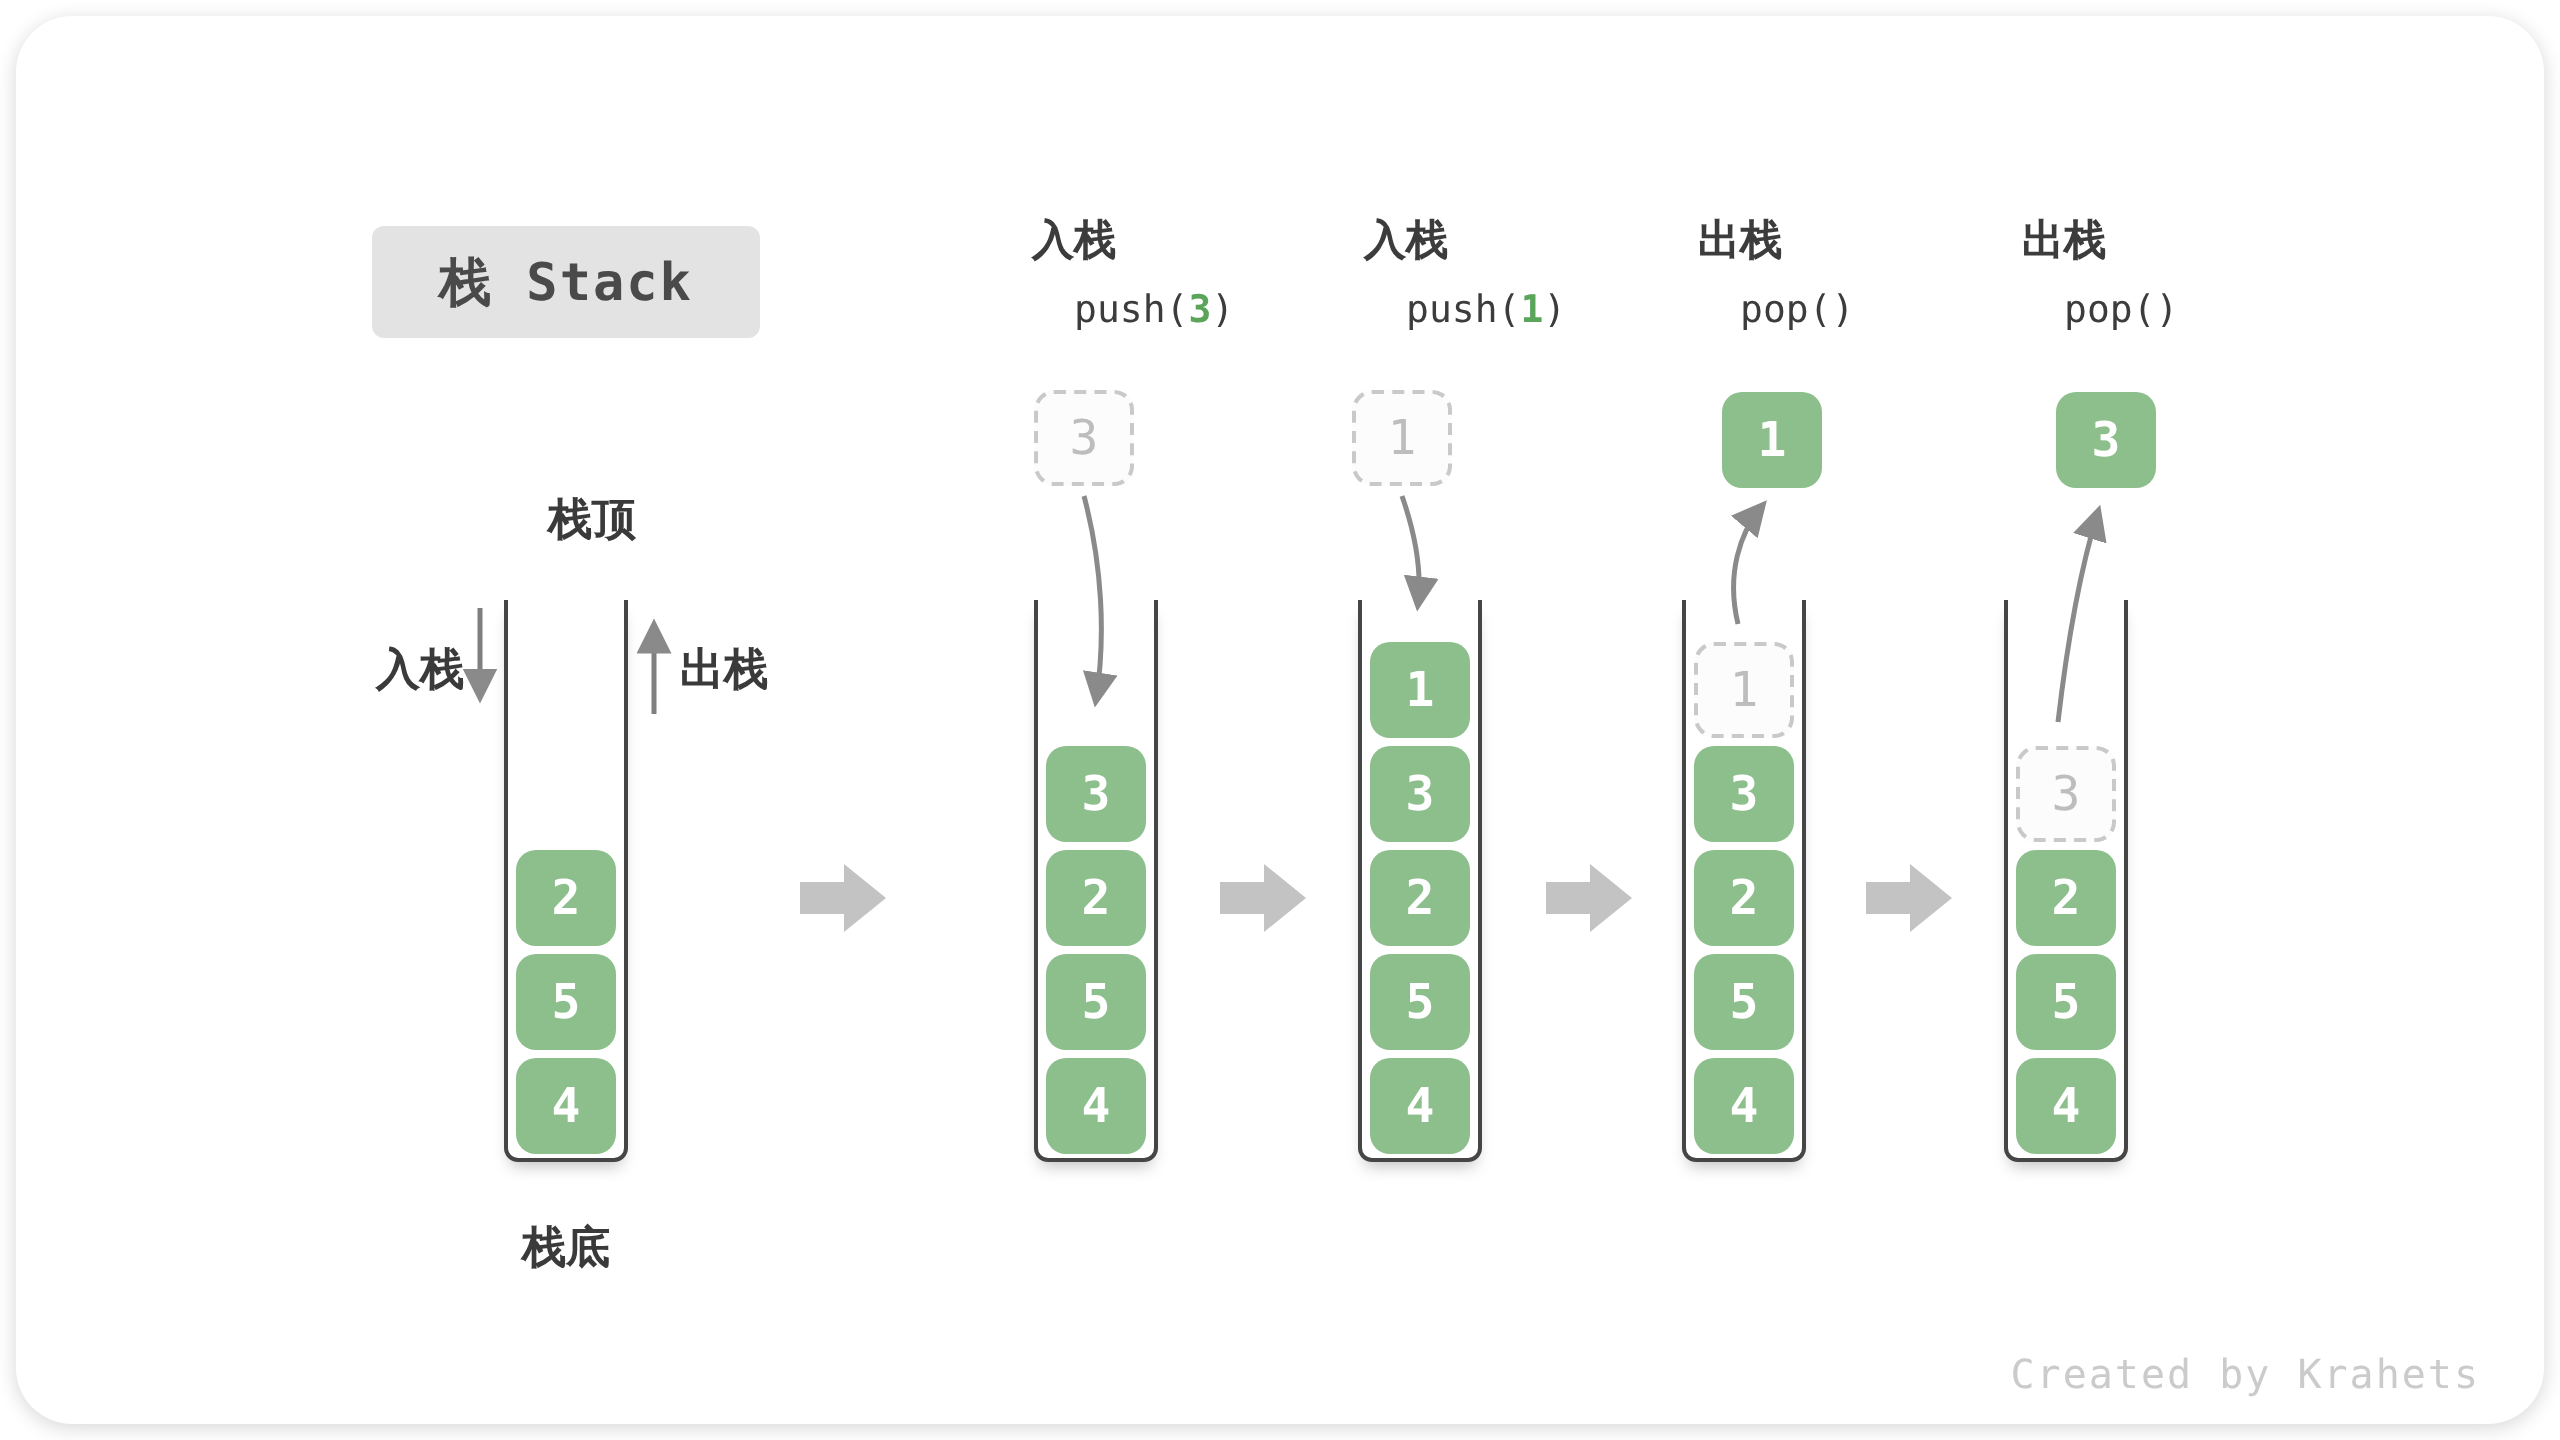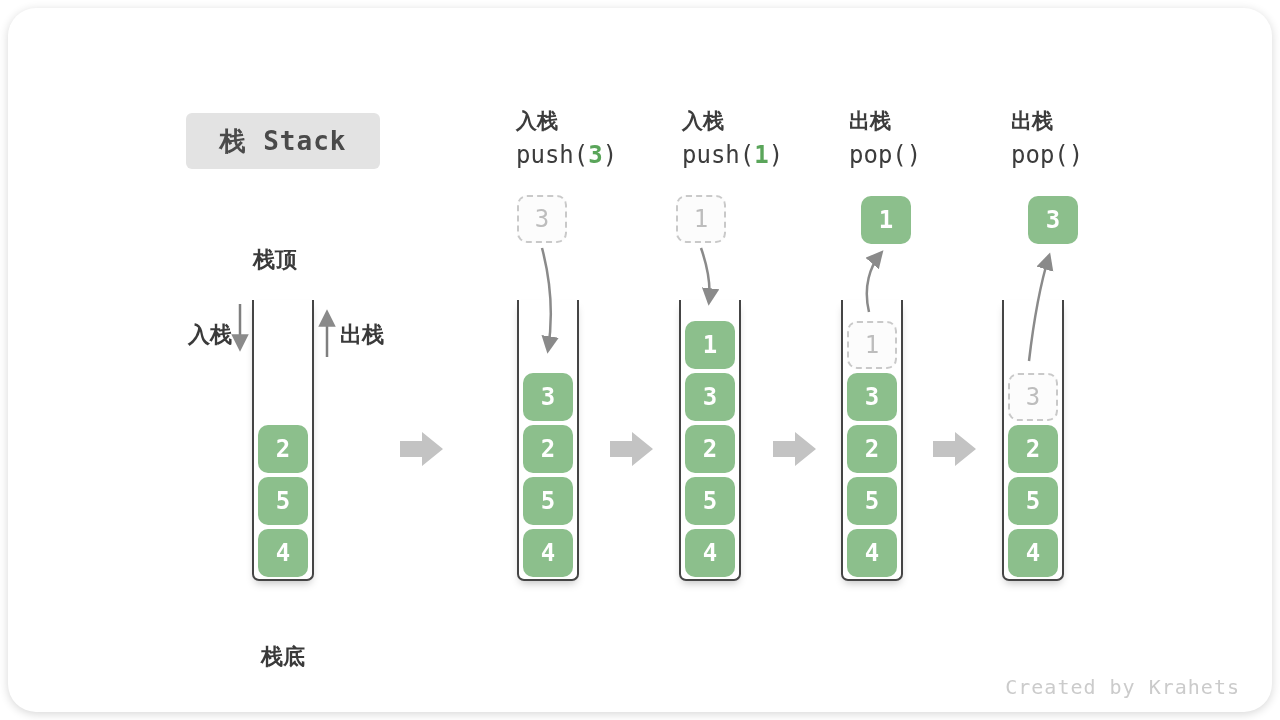--- a/index.html
+++ b/index.html
@@ -20,28 +20,28 @@
     font-family: "DejaVu Sans Mono", "Liberation Sans", monospace;
     font-size: 26px; font-weight: bold; color: #4a4a4a; letter-spacing: 1px;
   }
 
   .step-header { position: absolute; top: 108px; }
   .step-header .op {
     display: block; font-size: 21px; font-weight: bold; color: #3c3c3c; line-height: 26px;
   }
   .step-header .call {
     display: block; margin-top: 8px;
-    font-family: "DejaVu Sans Mono", monospace; font-size: 24px; color: #3c3c3c; line-height: 26px;
+    font-family: "DejaVu Sans Mono", monospace; font-size: 19px; color: #3c3c3c; line-height: 26px; margin-left: 21px;
   }
   .step-header .call .val { color: #5aa55a; font-weight: bold; }
   .sh-1 { left: 516px; } .sh-2 { left: 682px; } .sh-3 { left: 849px; } .sh-4 { left: 1011px; }
 
   .cjk-label { position: absolute; font-size: 22px; font-weight: bold; color: #3a3a3a; }
-  .lbl-top    { left: 253px; width: 60px; top: 245px; text-align: left; }
-  .lbl-bottom { left: 253px; width: 60px; top: 642px; text-align: center; }
+  .lbl-top    { left: 266px; width: 60px; top: 245px; text-align: center; }
+  .lbl-bottom { left: 253px; width: 60px; top: 609px; text-align: center; }
   .lbl-push   { left: 150px; width: 82px; top: 320px; text-align: right; }
   .lbl-pop    { left: 340px; width: 82px; top: 320px; text-align: left; }
 
   .stack {
     position: absolute; top: 300px; width: 62px; height: 281px;
     border-left: 2px solid #454545; border-right: 2px solid #454545; border-bottom: 2px solid #454545;
     border-radius: 0 0 7px 7px; background: #ffffff;
     box-shadow: 0 5px 8px -3px rgba(0,0,0,0.25);
   }
   .st-1 { left: 252px; } .st-2 { left: 517px; } .st-3 { left: 679px; } .st-4 { left: 841px; } .st-5 { left: 1002px; }

